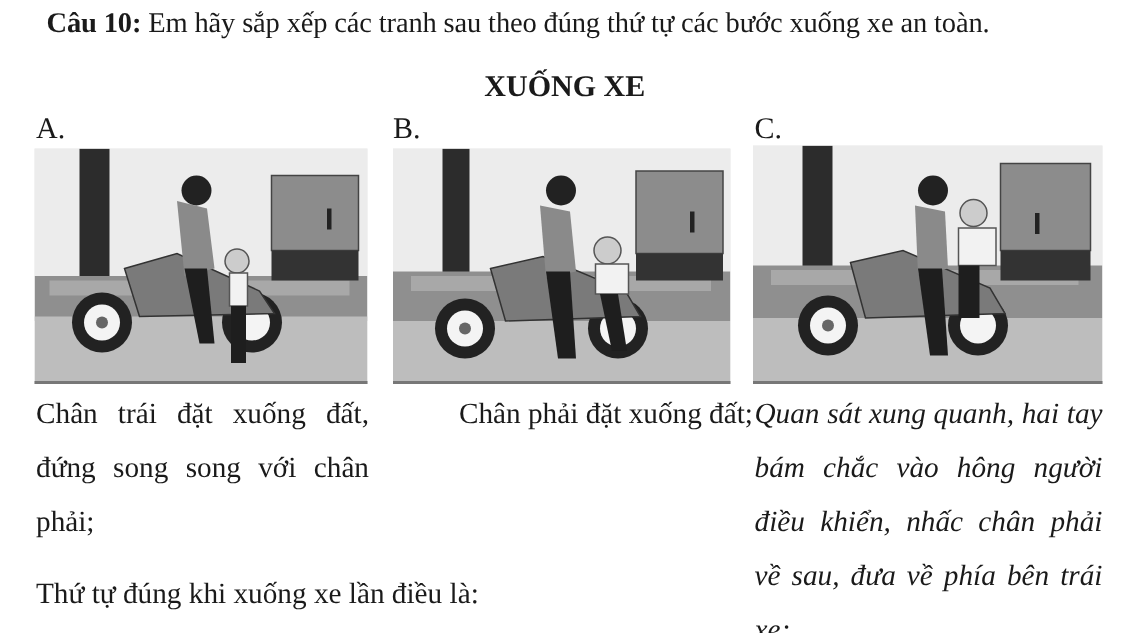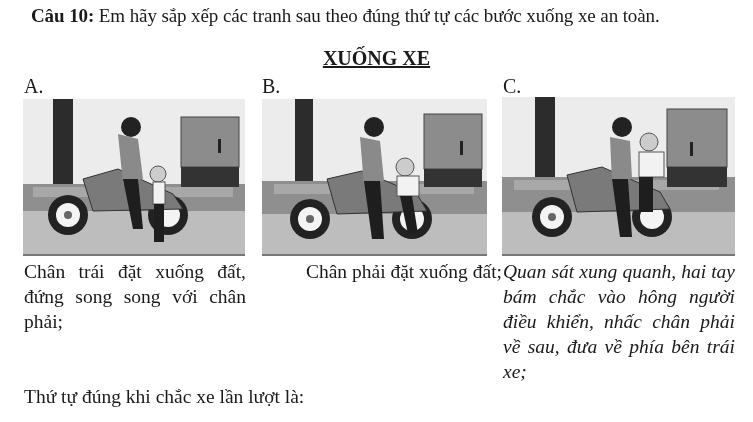--- a/index.html
+++ b/index.html
@@ -2,25 +2,25 @@
 <html><head>
   <meta charset="utf-8">
   <style>
     html, body { margin:0; padding:0; }
     body {
       width:753px; height:422px; background:#ffffff; position:relative; overflow:hidden;
       font-family:"Liberation Serif", "DejaVu Serif", serif; color:#1a1a1a;
     }
     .question { position:absolute; left:18px; top:5px; font-size:19px; white-space:nowrap; letter-spacing:-0.1px;margin-left:13px; }
     .question b { font-weight:bold; }
-    .section-title { position:absolute; left:0; width:753px; top:47px; text-align:center; font-size:20px; font-weight:bold;text-decoration:underline; }
+    .section-title { position:absolute; left:0; width:753px; top:47px; text-align:center; font-size:20px; font-weight:bold; }
     .panel-letter { position:absolute; top:75px; font-size:20px; }
     .panel-img { position:absolute; top:99px; height:155px; background:#e8e8e8; overflow:hidden; border-bottom:2px solid #777; }
     .panel-img svg { display:block; width:100%; height:100%; }
-    .caption { position:absolute; top:259px; font-size:19.5px; line-height:25px; text-align:justify; }
+    .caption { position:absolute; top:259px; font-size:19.5px; line-height:36px; text-align:justify; }
     .caption.last { text-align-last:left; }
     .answer-prompt { position:absolute; left:24px; top:386px; font-size:19.5px; white-space:nowrap; }
   </style>
 </head>
 <body>
 
 <div class="question">
   <b>Câu 10:</b><span> Em hãy sắp xếp các tranh sau theo đúng thứ tự các bước xuống xe an toàn.</span>
 </div>
 
@@ -100,13 +100,13 @@
     <path d="M108 40 L128 44 L130 82 L110 86 Z" fill="#8a8a8a"></path>
     <circle cx="120" cy="30" r="10" fill="#222"></circle>
     <path d="M110 82 L118 140 L130 140 L126 82 Z" fill="#1e1e1e"></path>
     <circle cx="147" cy="45" r="9" fill="#ccc" stroke="#555"></circle>
     <rect x="137" y="55" width="25" height="25" fill="#f2f2f2" stroke="#555"></rect>
     <rect x="137" y="80" width="14" height="35" fill="#1e1e1e"></rect>
   </svg>
 </div>
 <div class="caption last" style="left:503px; width:232px;font-style:italic;">Quan sát xung quanh, hai tay bám chắc vào hông người điều khiển, nhấc chân phải về sau, đưa về phía bên trái xe;</div>
 
-<div class="answer-prompt">Thứ tự đúng khi chắc xe lần lượt là:</div>
+<div class="answer-prompt">Thứ tự đúng khi xuống xe lần điều là:</div>
 
 </body></html>

